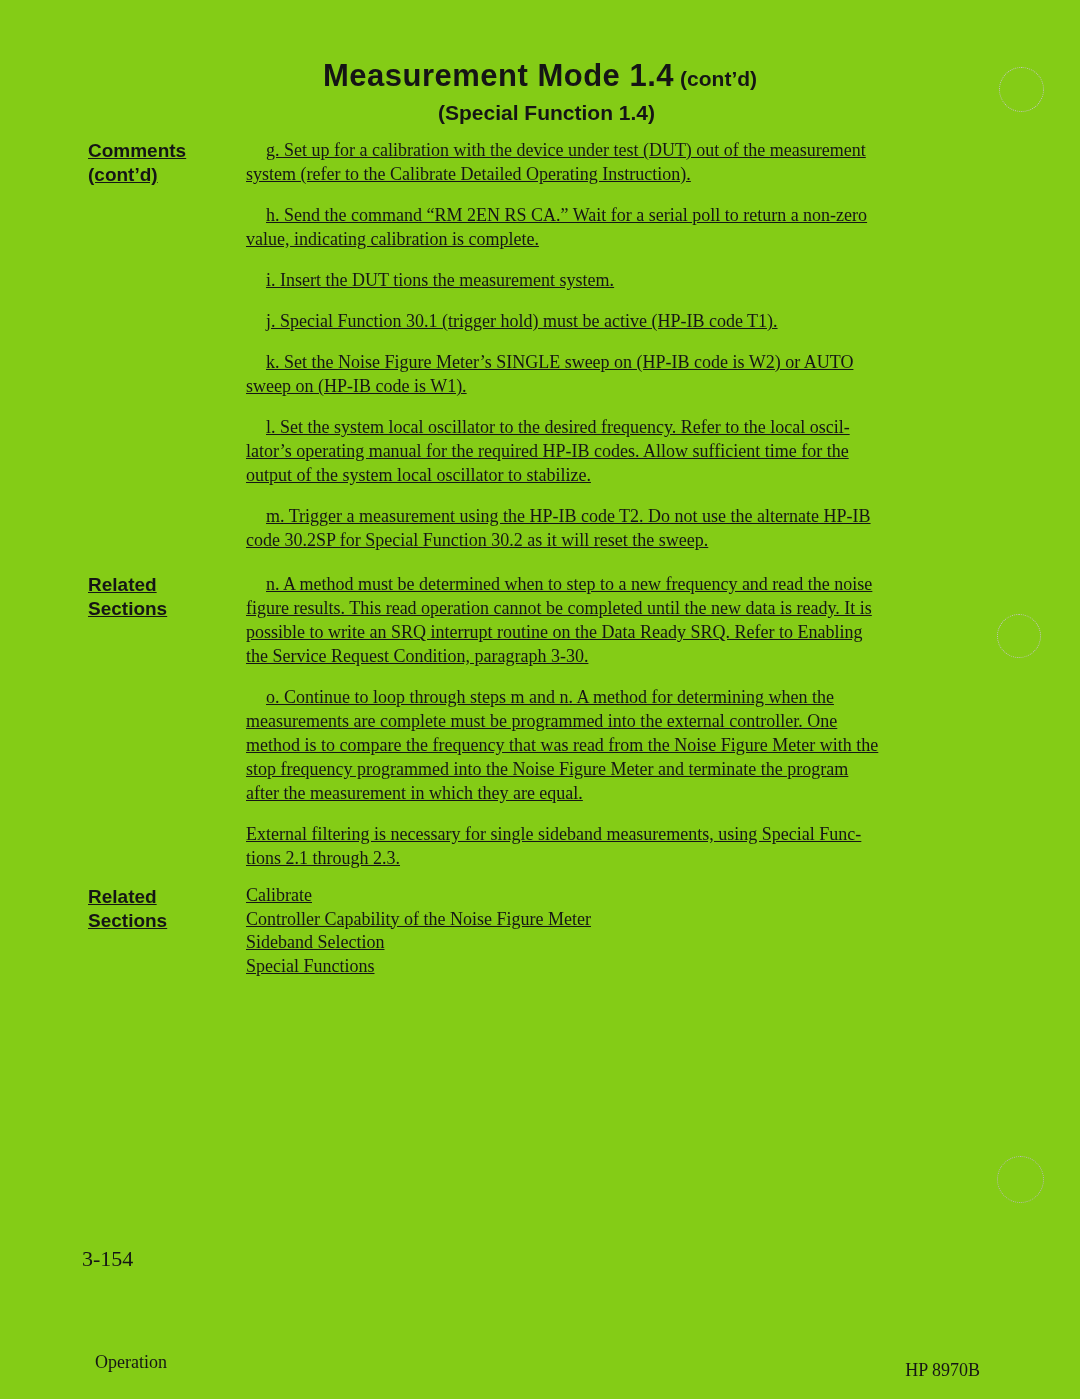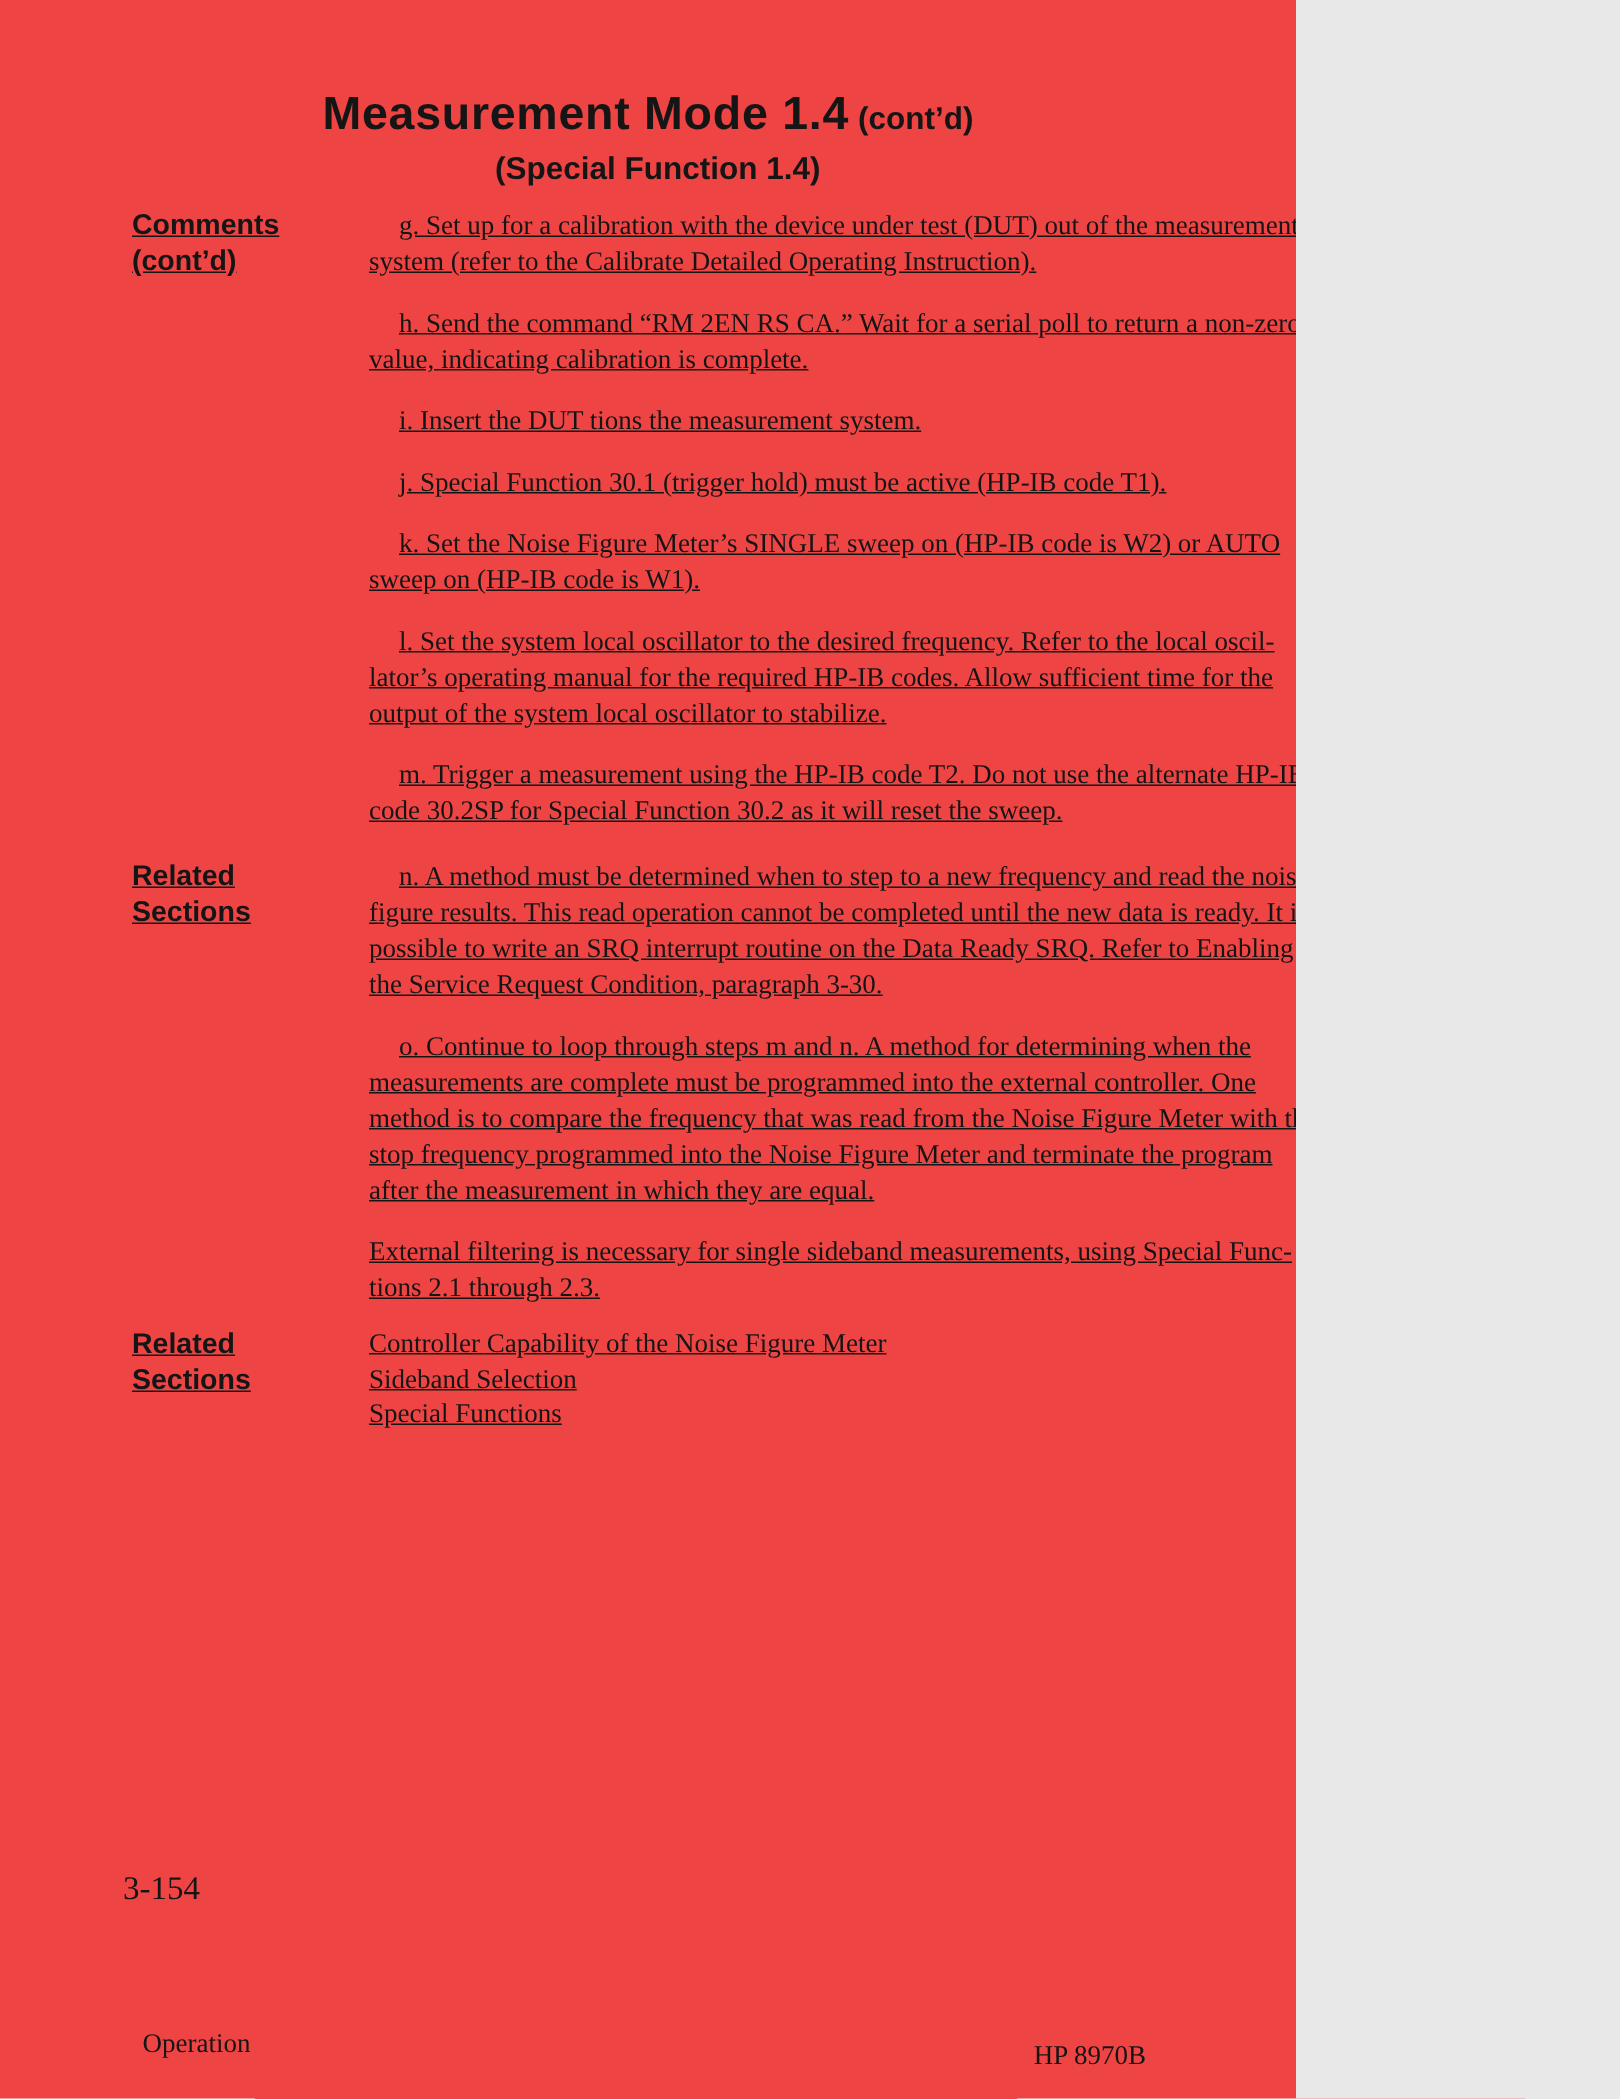--- a/index.html
+++ b/index.html
@@ -3,23 +3,23 @@
 <meta charset="utf-8">
 <style>
   html, body {
     margin: 0;
     padding: 0;
     background: #e8e8e8;
     font-family: "Liberation Serif", serif;
   }
   .page {
     position: relative;
-    width: 864px;
+    width: 1080px;
     height: 1399px;
-    background: #ef4444;
+    background: #84cc16;
     color: #151515;
     overflow: hidden;
   }
   .title-block {
     position: absolute;
     top: 58px;
     left: 0;
     width: 100%;
     text-align: center;
     font-family: "Liberation Sans", sans-serif;
@@ -148,20 +148,21 @@
 after the measurement in which they are equal.</p>
         <p class="para no-indent">External filtering is necessary for single sideband measurements, using Special Func-
 tions 2.1 through 2.3.</p>
       </div>
     </div>
 
     <div class="row row-c">
       <div class="side-label">Related
 Sections</div>
       <div>
+        <div class="related-item">Calibrate</div>
         <div class="related-item">Controller Capability of the Noise Figure Meter</div>
         <div class="related-item">Sideband Selection</div>
         <div class="related-item">Special Functions</div>
       </div>
     </div>
 
   </div>
 
   <div class="page-number">3-154</div>
   <div class="footer-left">Operation</div>

